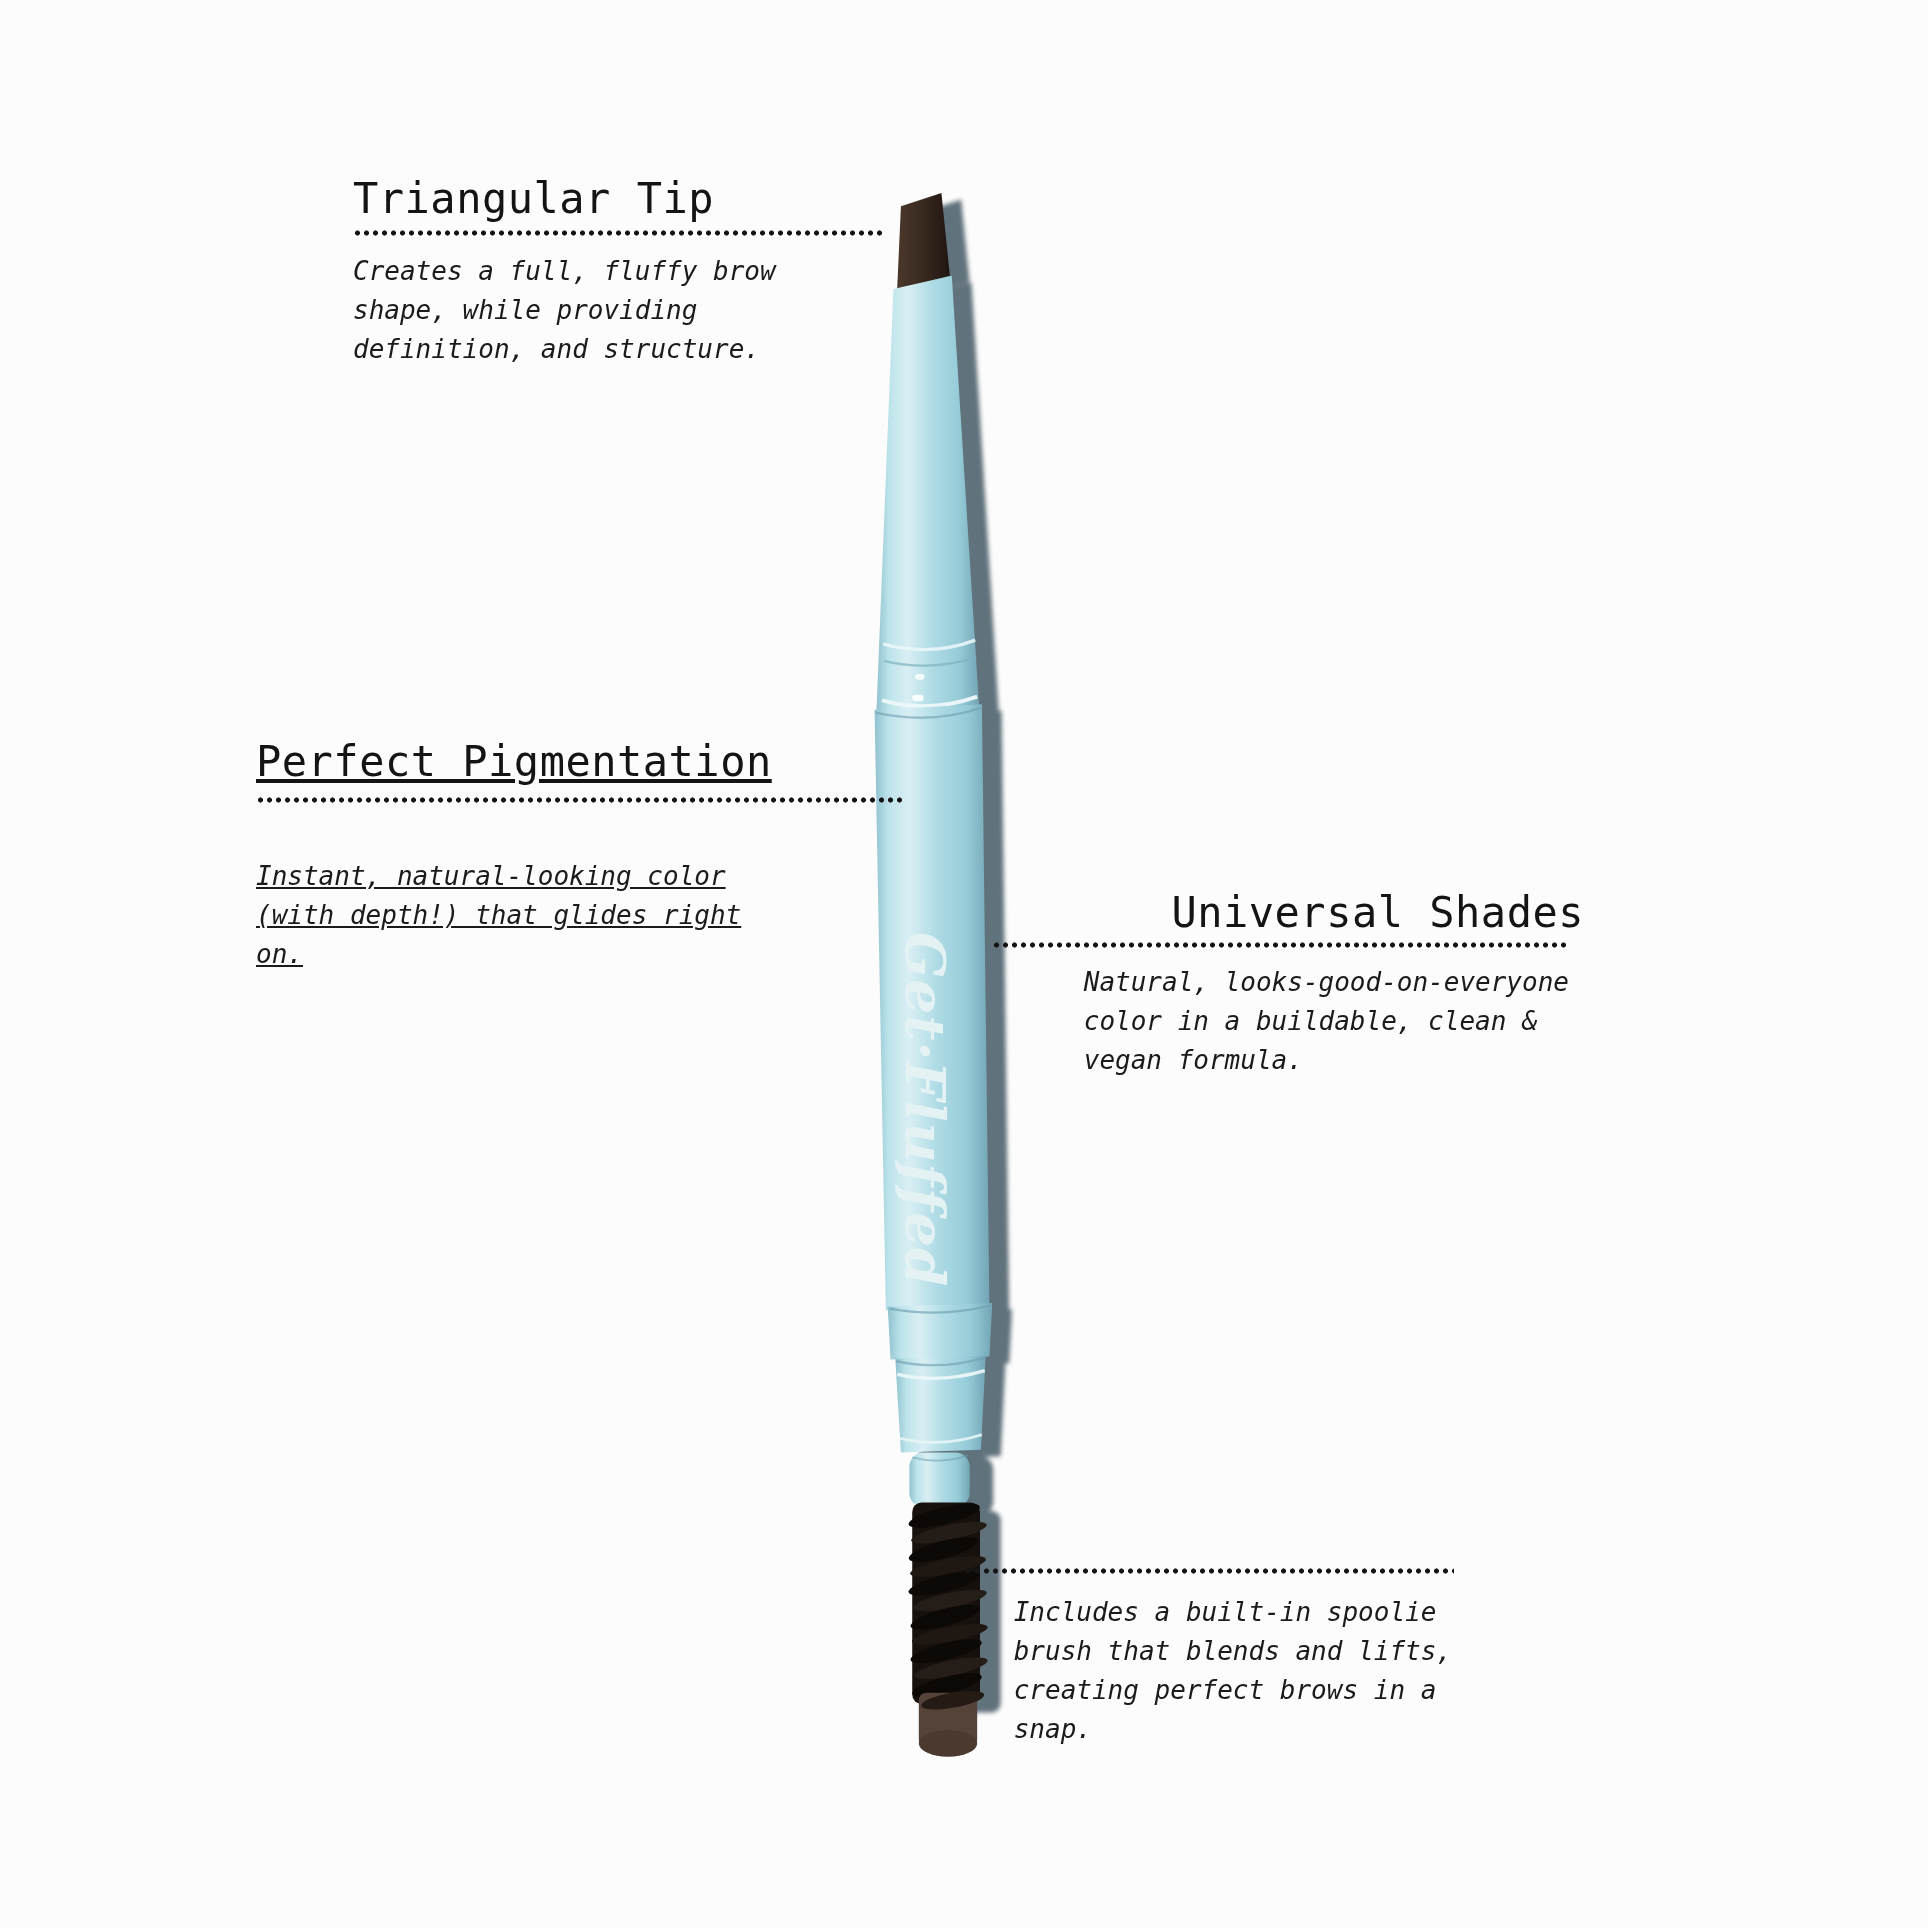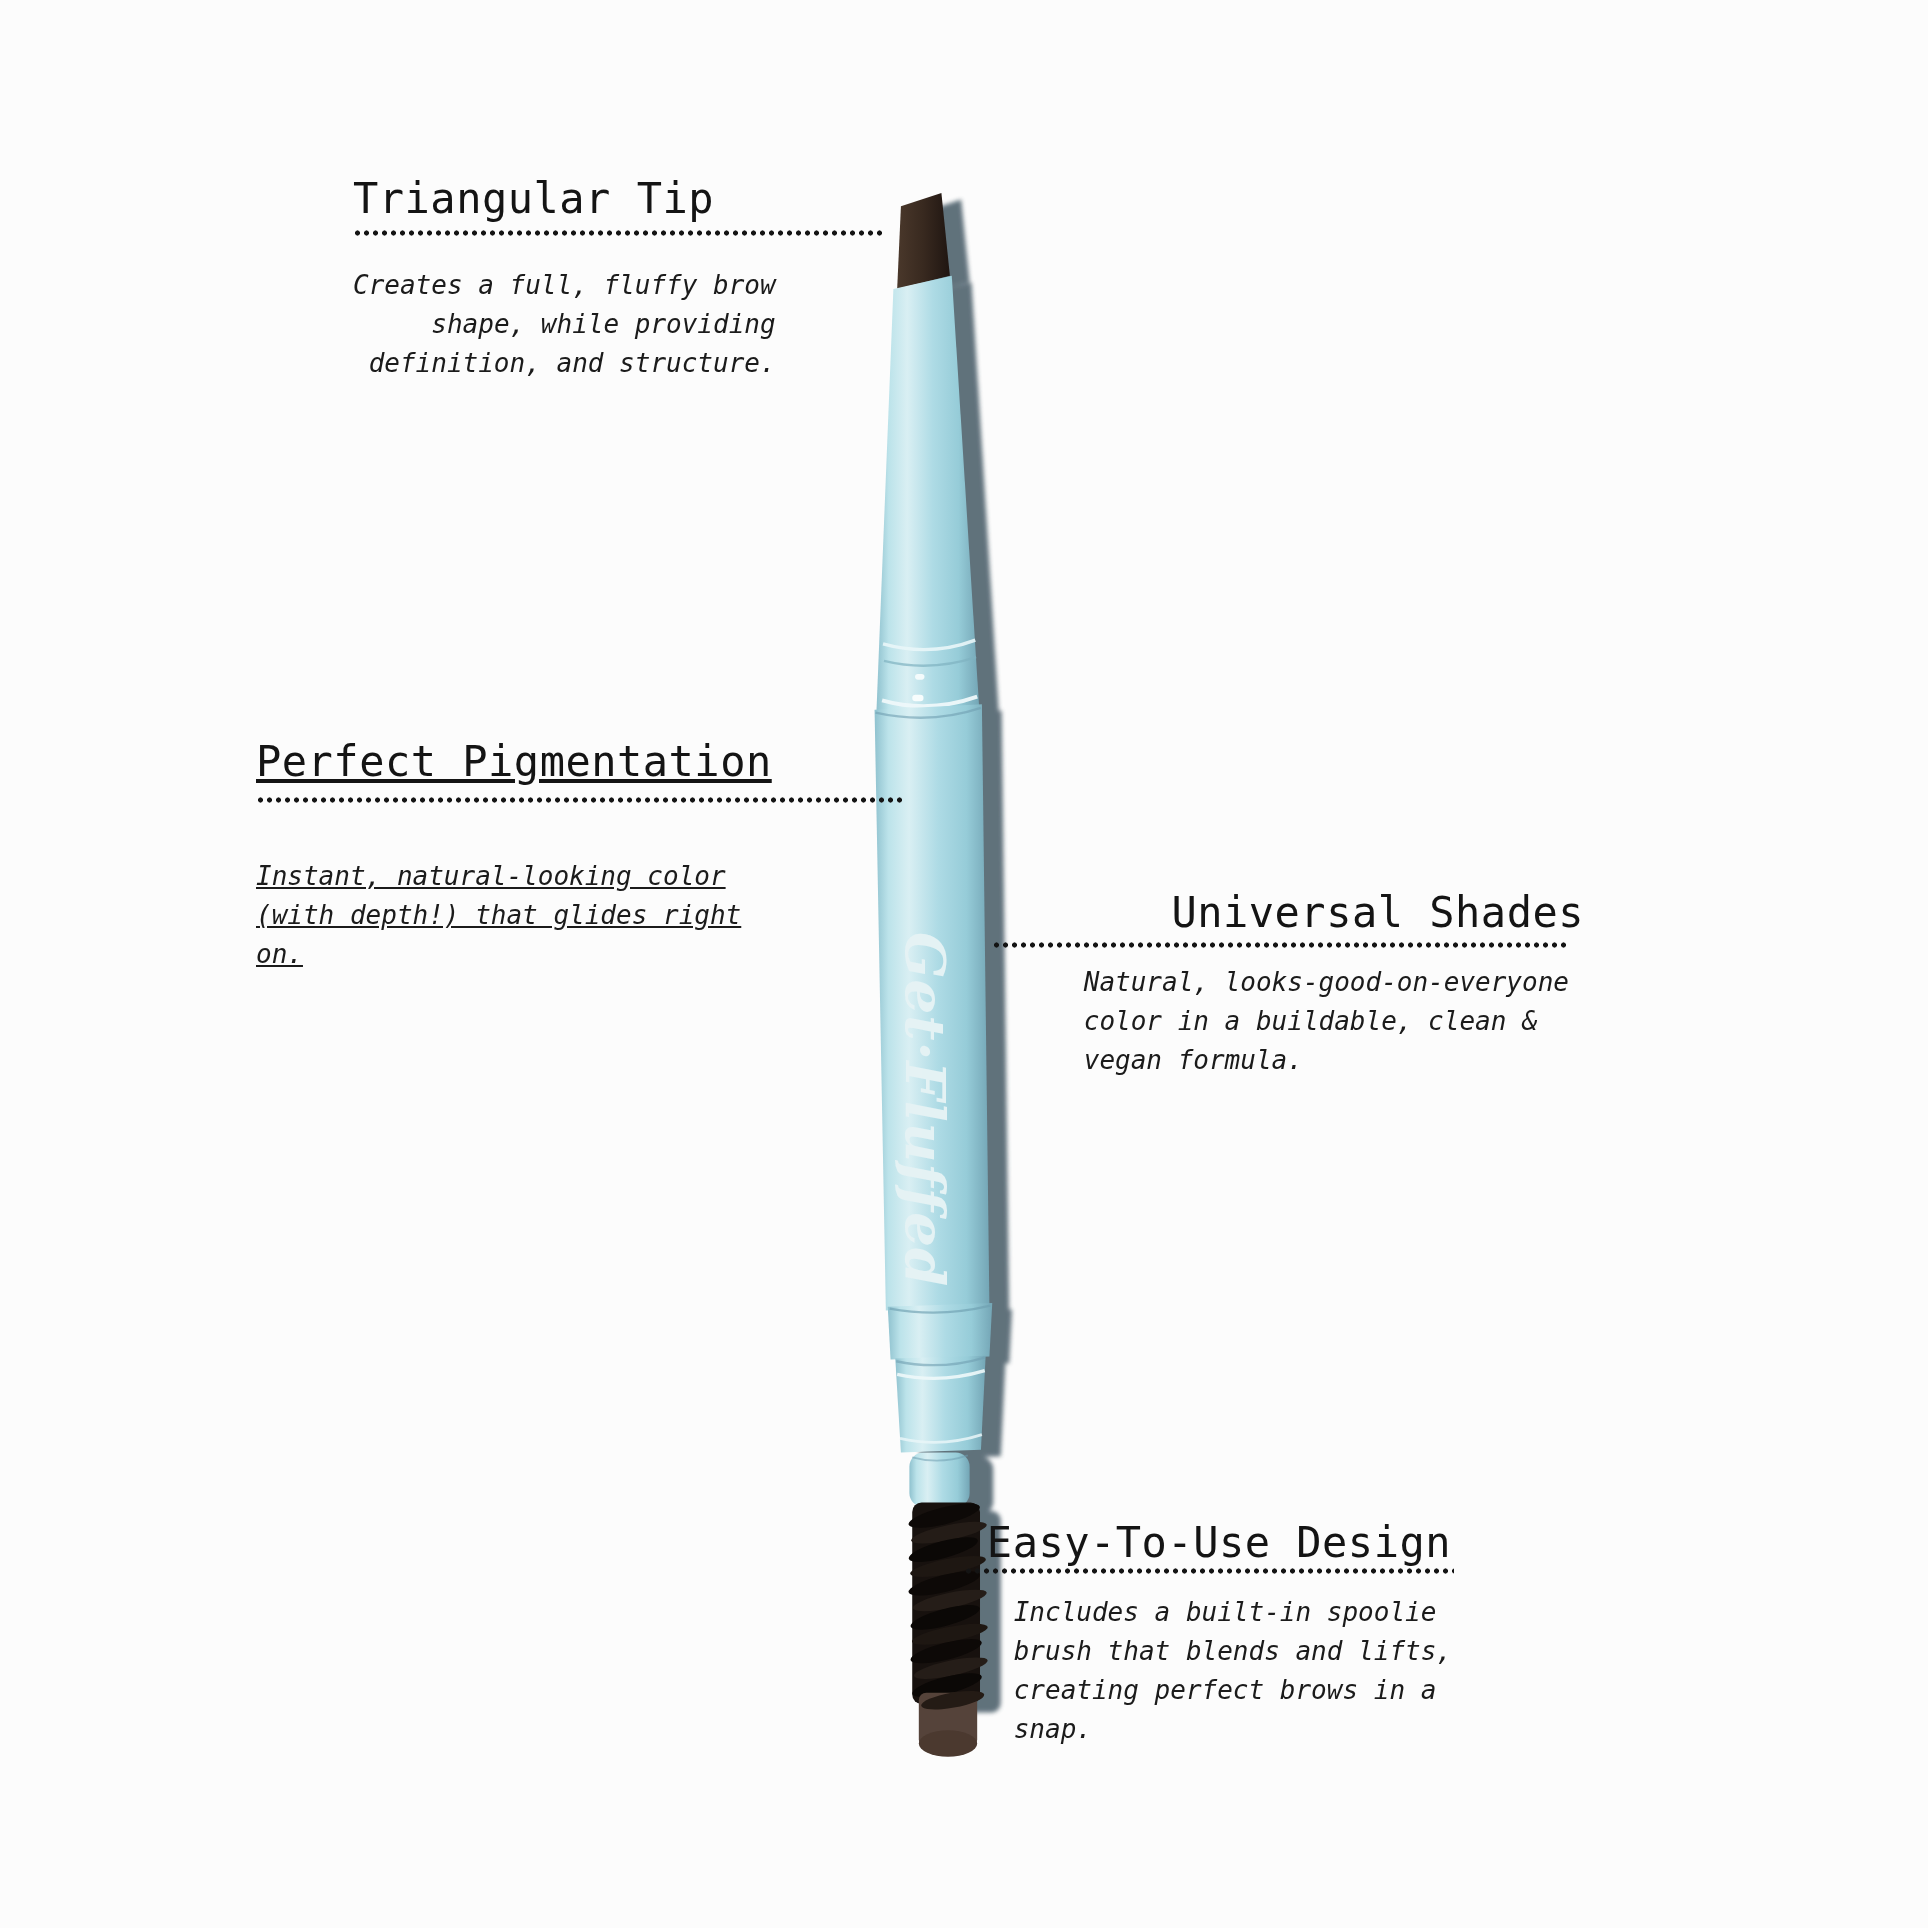--- a/index.html
+++ b/index.html
@@ -19,21 +19,21 @@
   }
   .feature-desc{
     position:absolute;font-family:"DejaVu Sans Mono",monospace;
     font-style:italic;font-size:26px;line-height:39px;color:#1b1b1b;
     white-space:pre-line;
   }
   .align-right{}
   
   .t1{left:353px;top:178px;}
   .d1{left:353px;top:230px;width:533px;}
-  .b1{left:353px;top:266px;text-align:right;}
+  .b1{left:353px;top:252px;}
   
   .t2{left:256px;top:741px;text-decoration:underline;}
   .d2{left:256px;top:797px;width:648px;}
   .b2{left:256px;top:857px;text-decoration:underline;}
   
   .t3{right:344px;top:892px;}
   .d3{left:992px;top:942px;width:576px;}
   .b3{right:359px;top:963px;}
   
   .t4{right:477px;top:1522px;}
@@ -136,21 +136,20 @@
   <div class="feature-desc b2">Instant, natural-looking color
 (with depth!) that glides right
 on.</div>
 
   <div class="feature-title t3">Universal Shades</div>
   <div class="leader-dots d3"></div>
   <div class="feature-desc b3 align-right">Natural, looks-good-on-everyone
 color in a buildable, clean &amp;
 vegan formula.</div>
 
-  <div class="feature-title t4">Easy-To-Use Design</div>
   <div class="leader-dots d4"></div>
   <div class="feature-desc b4 align-right">Includes a built-in spoolie
 brush that blends and lifts,
 creating perfect brows in a
 snap.</div>
 
 </div>
 
 
 </body></html>

